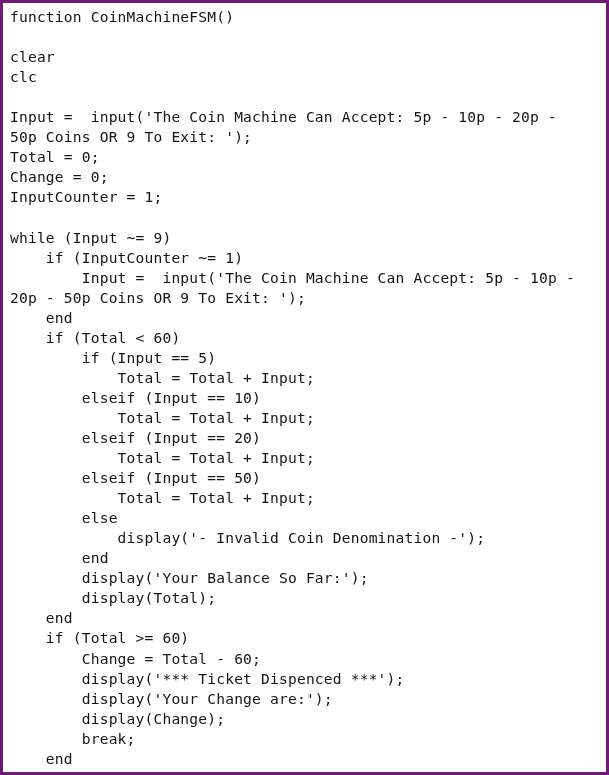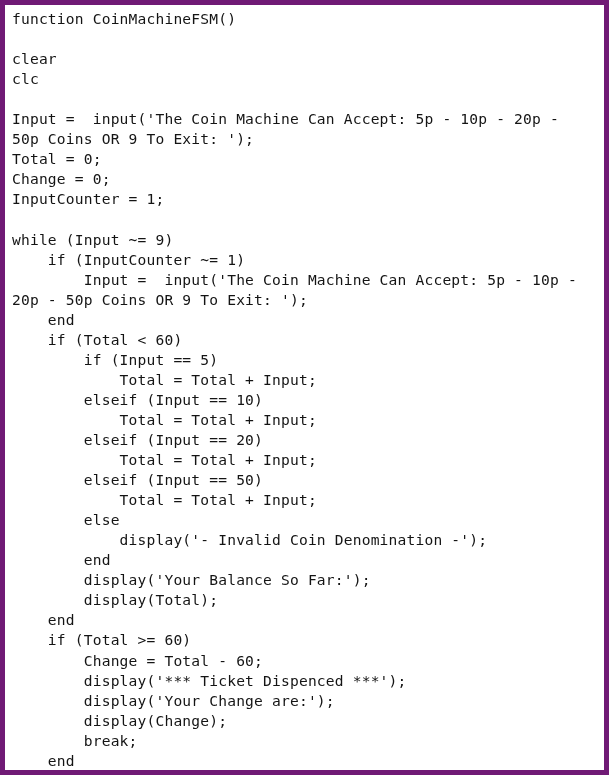--- a/index.html
+++ b/index.html
@@ -15,21 +15,21 @@
     overflow: hidden;
     font-family: "DejaVu Sans Mono", "Liberation Mono", monospace;
   }
 
   
   #code-listing {
     box-sizing: border-box;
     width: 609px;
     height: 775px;
     background: #ffffff;
-    border: 5px solid #701a75;
+    border: 3px solid #701a75;
     padding: 4px 0 0 7px;
     overflow: hidden;
   }
 
   #code-block {
     margin: 0;
     padding: 0;
     color: #141414;
     font-family: "DejaVu Sans Mono", "Liberation Mono", monospace;
     font-size: 14.6px;

